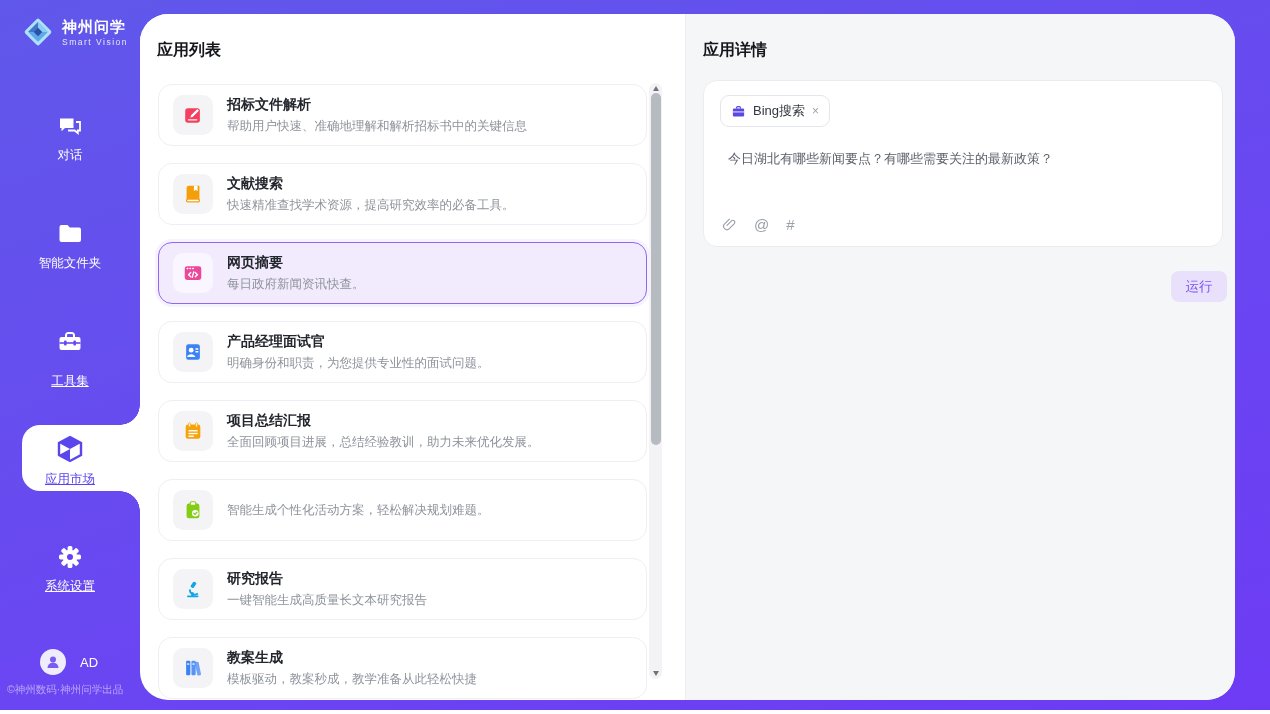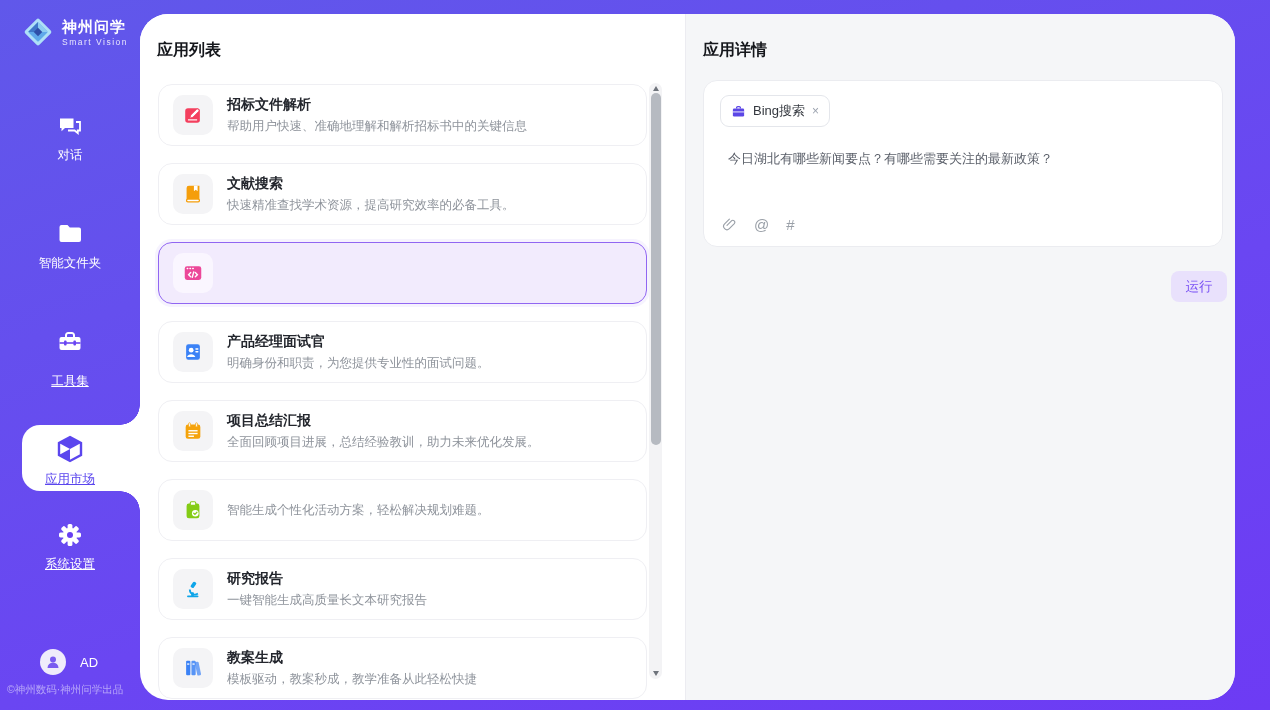--- a/index.html
+++ b/index.html
@@ -120,21 +120,21 @@
       <span>
         <svg width="30" height="30" viewBox="0 0 30 30" fill="none">
           <polygon points="15,3 26,9 26,21 15,27 4,21 4,9" stroke="#5b46ee" stroke-width="2.4" fill="none"></polygon>
           <polygon points="15,3 26,9 15,15 4,9" fill="#5b46ee"></polygon>
           <polygon points="4,21 15,15 15,27 4,21" fill="#5b46ee"></polygon>
         </svg>
       </span>
       <span class="nav-label u">应用市场</span>
     </div>
 
-    <div class="nav-item" style="top:521px;">
+    <div class="nav-item" style="top:543px;">
       <span>
         <svg width="28" height="28" viewBox="0 0 28 28">
           <g fill="#fff" transform="translate(14,14)">
             <rect x="-2.4" y="-11" width="4.8" height="22" rx="1.6"></rect>
             <rect x="-2.4" y="-11" width="4.8" height="22" rx="1.6" transform="rotate(45)"></rect>
             <rect x="-2.4" y="-11" width="4.8" height="22" rx="1.6" transform="rotate(90)"></rect>
             <rect x="-2.4" y="-11" width="4.8" height="22" rx="1.6" transform="rotate(135)"></rect>
             <circle r="7.2"></circle>
             <circle r="3" fill="#693ff2"></circle>
           </g>
@@ -193,20 +193,24 @@
         <div class="app-card selected">
           <span class="tile" style="color: rgb(236, 72, 153);">
             <svg width="22" height="22" viewBox="0 0 24 24" fill="currentColor">
               <rect x="3" y="4.5" width="18" height="15" rx="2.5"></rect>
               <rect x="5" y="6.3" width="2" height="1.5" rx=".6" fill="#fff"></rect>
               <rect x="8" y="6.3" width="2" height="1.5" rx=".6" fill="#fff"></rect>
               <rect x="11" y="6.3" width="2" height="1.5" rx=".6" fill="#fff"></rect>
               <path d="M9.5 11.5l-2.3 2.3 2.3 2.3M14.5 11.5l2.3 2.3-2.3 2.3M12.8 10.8l-1.6 6" stroke="#fff" stroke-width="1.5" fill="none" stroke-linecap="round"></path>
             </svg>
           </span>
+          <span class="card-text">
+            <span class="card-title">网页摘要</span>
+            <span class="card-desc">每日政府新闻资讯快查。</span>
+          </span>
         </div>
 
         <div class="app-card">
           <span class="tile" style="color: rgb(59, 130, 246);">
             <svg width="22" height="22" viewBox="0 0 24 24" fill="currentColor">
               <rect x="4.5" y="3.5" width="15" height="17" rx="2.5"></rect>
               <circle cx="10" cy="10" r="2.6" fill="#fff"></circle>
               <path d="M5.5 17.5a4.8 4.8 0 0 1 9 0z" fill="#fff"></path>
               <rect x="14.5" y="8" width="3.5" height="1.5" rx=".7" fill="#fff"></rect>
               <rect x="14.5" y="11" width="3.5" height="1.5" rx=".7" fill="#fff"></rect>

